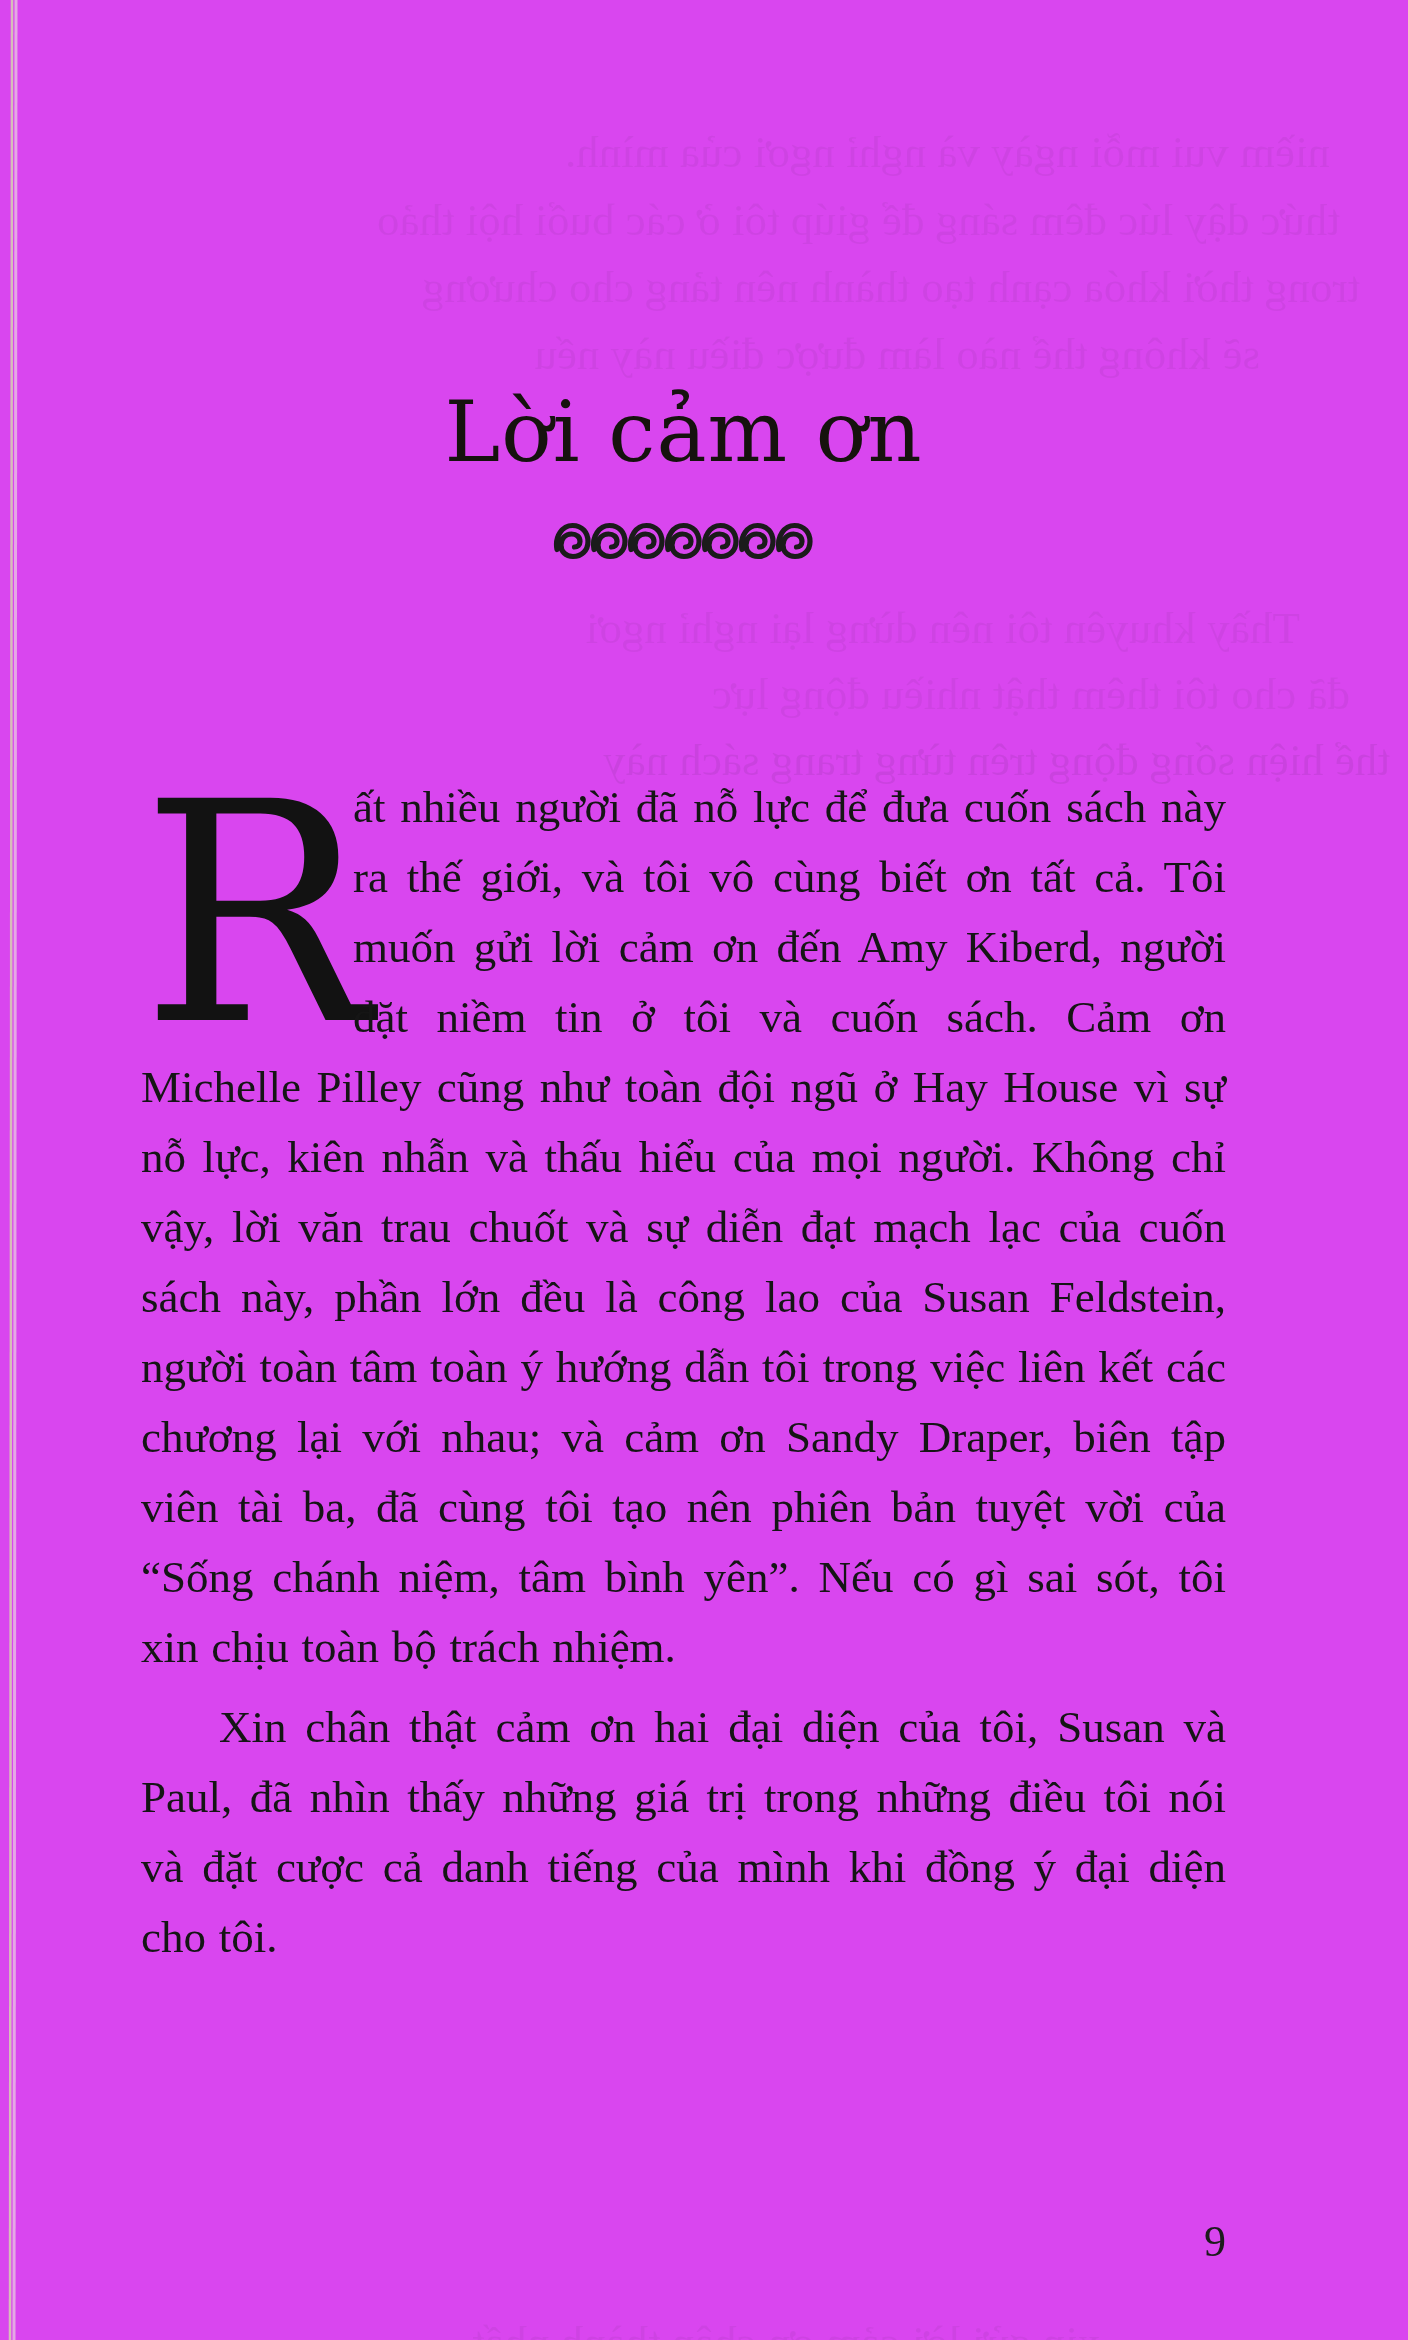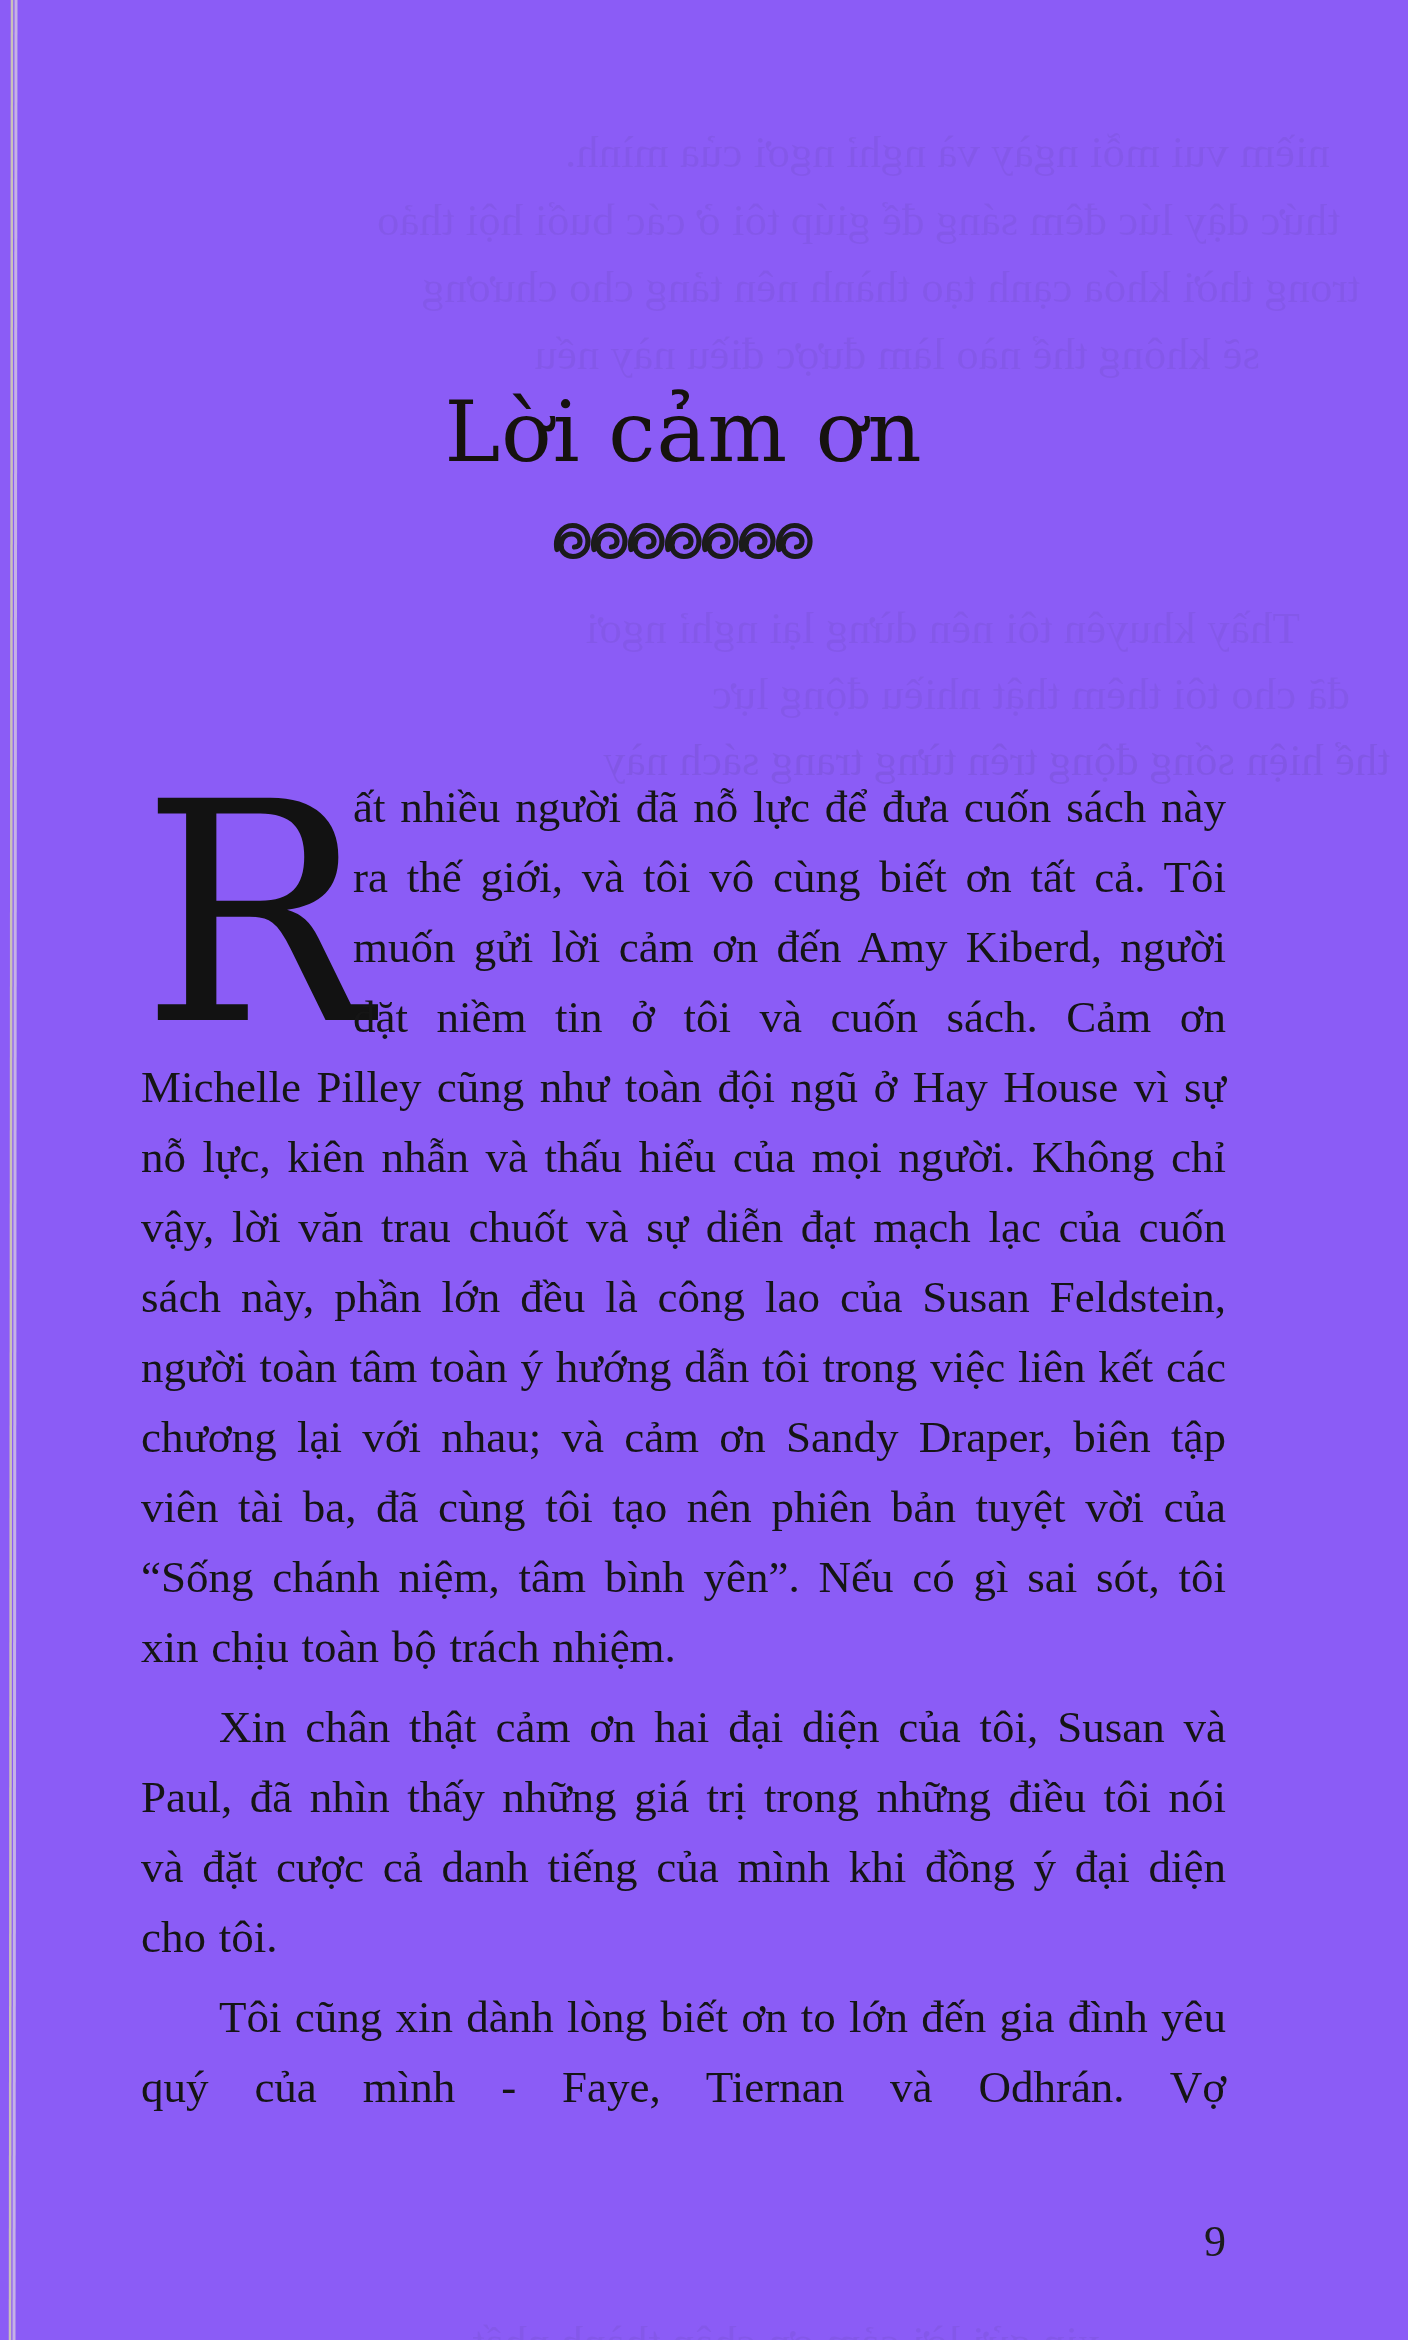--- a/index.html
+++ b/index.html
@@ -1,20 +1,20 @@
 <!DOCTYPE html>
 <html><head>
 <meta charset="utf-8">
 <style>
   html,body{margin:0;padding:0;}
   body{background:#e9e9e7;}
   .page{
     position:relative;
     width:1408px;height:2340px;
-    background:#8b5cf6;
+    background:#d946ef;
     overflow:hidden;
     font-family:"Liberation Serif", serif;
   }
   
   .edge-svg{position:absolute;left:0;top:0;width:1408px;height:2340px;pointer-events:none;}
   
   .ghost-line{
     position:absolute;
     transform:scaleX(-1);
     color:#1a1a1a;
@@ -105,18 +105,17 @@
       <use href="#sp" x="204" y="21"></use>
       <use href="#sp" x="241" y="21"></use>
     </svg>
   </div>
 
   <div class="body-text">
     <p>
       <span class="dropcap">R</span><span>ất nhiều người đã nỗ lực để đưa cuốn sách này ra thế giới, và tôi vô cùng biết ơn tất cả. Tôi muốn gửi lời cảm ơn đến Amy Kiberd, người đặt niềm tin ở tôi và cuốn sách. Cảm ơn Michelle Pilley cũng như toàn đội ngũ ở Hay House vì sự nỗ lực, kiên nhẫn và thấu hiểu của mọi người. Không chỉ vậy, lời văn trau chuốt và sự diễn đạt mạch lạc của cuốn sách này, phần lớn đều là công lao của Susan Feldstein, người toàn tâm toàn ý hướng dẫn tôi trong việc liên kết các chương lại với nhau; và cảm ơn Sandy Draper, biên tập viên tài ba, đã cùng tôi tạo nên phiên bản tuyệt vời của “Sống chánh niệm, tâm bình yên”. Nếu có gì sai sót, tôi xin chịu toàn bộ trách nhiệm.</span>
     </p>
     <p>Xin chân thật cảm ơn hai đại diện của tôi, Susan và Paul, đã nhìn thấy những giá trị trong những điều tôi nói và đặt cược cả danh tiếng của mình khi đồng ý đại diện cho tôi.</p>
-    <p class="justify-last">Tôi cũng xin dành lòng biết ơn to lớn đến gia đình yêu quý của mình - Faye, Tiernan và Odhrán. Vợ</p>
   </div>
 
   <div class="page-number">9</div>
 
 </div>
 
 </body></html>

